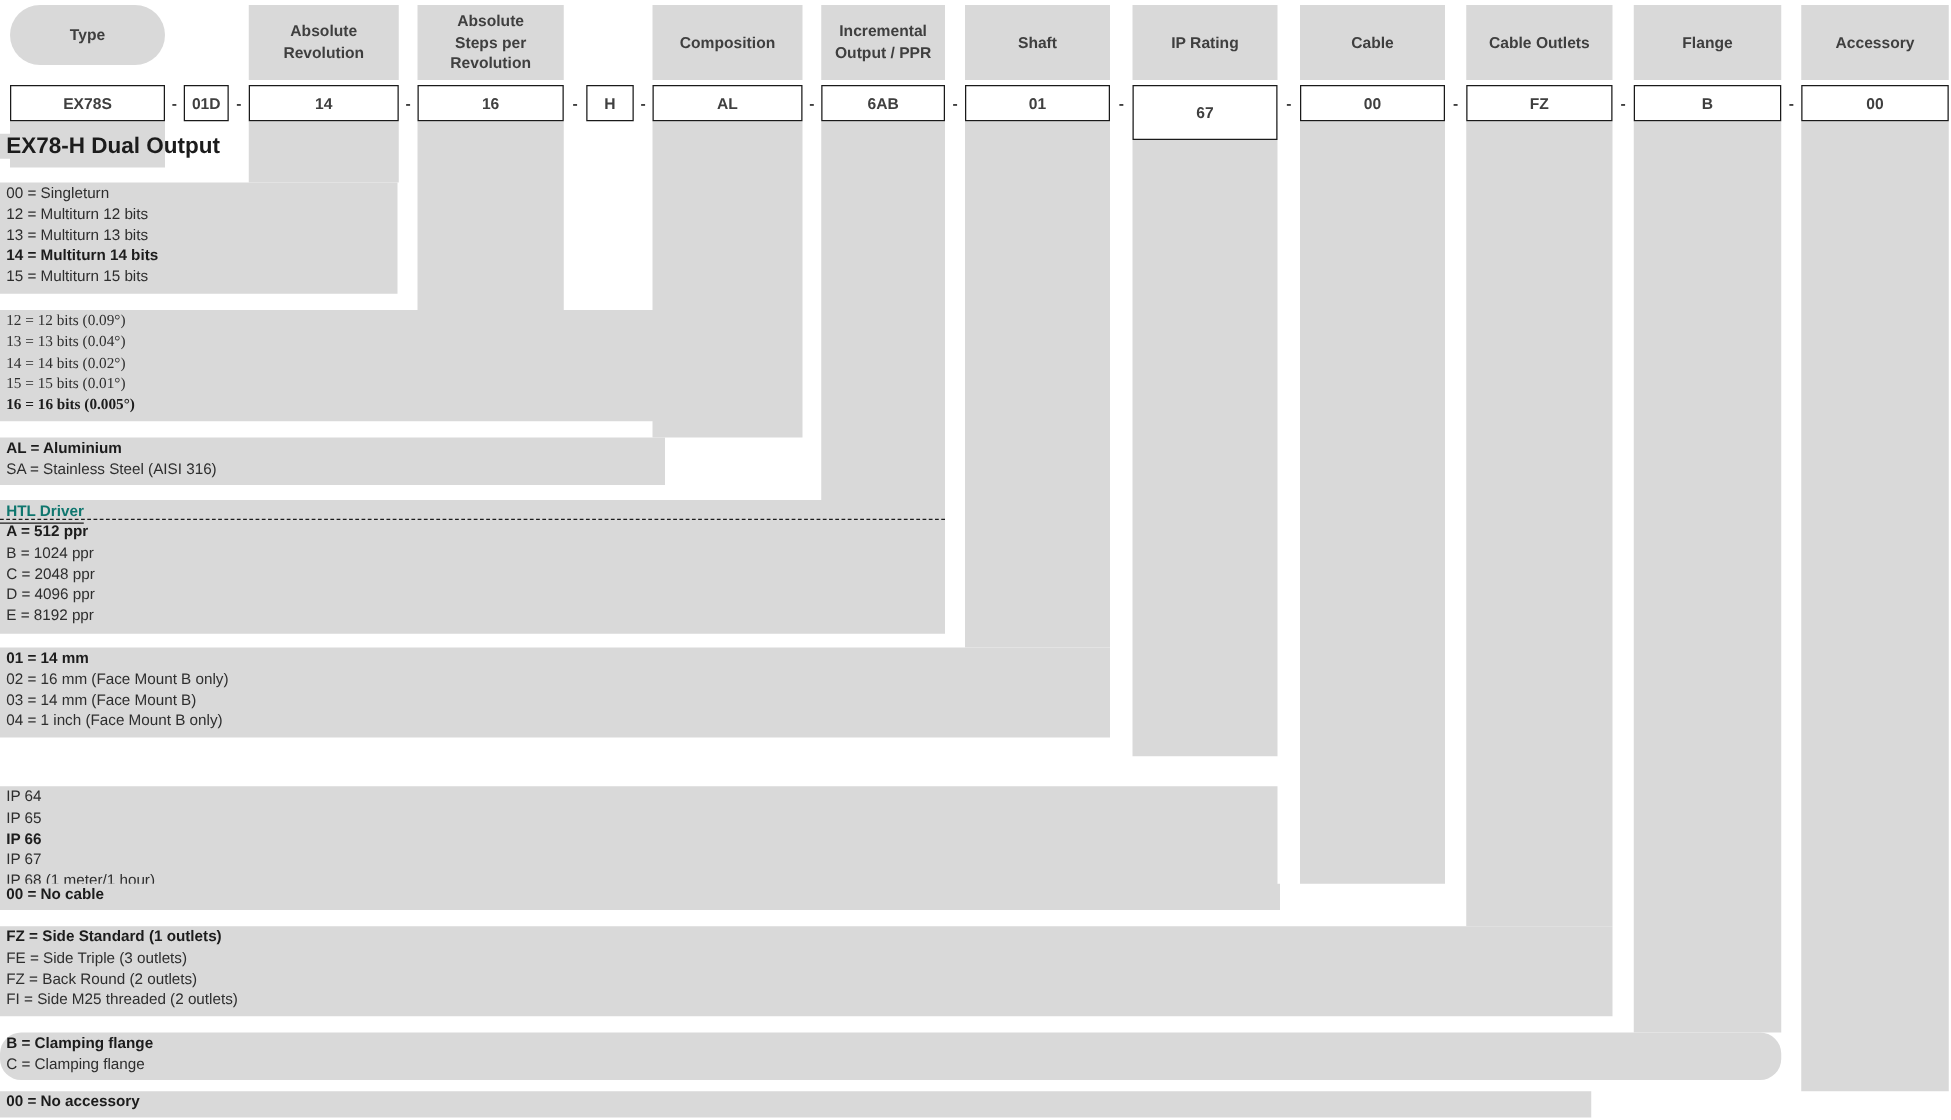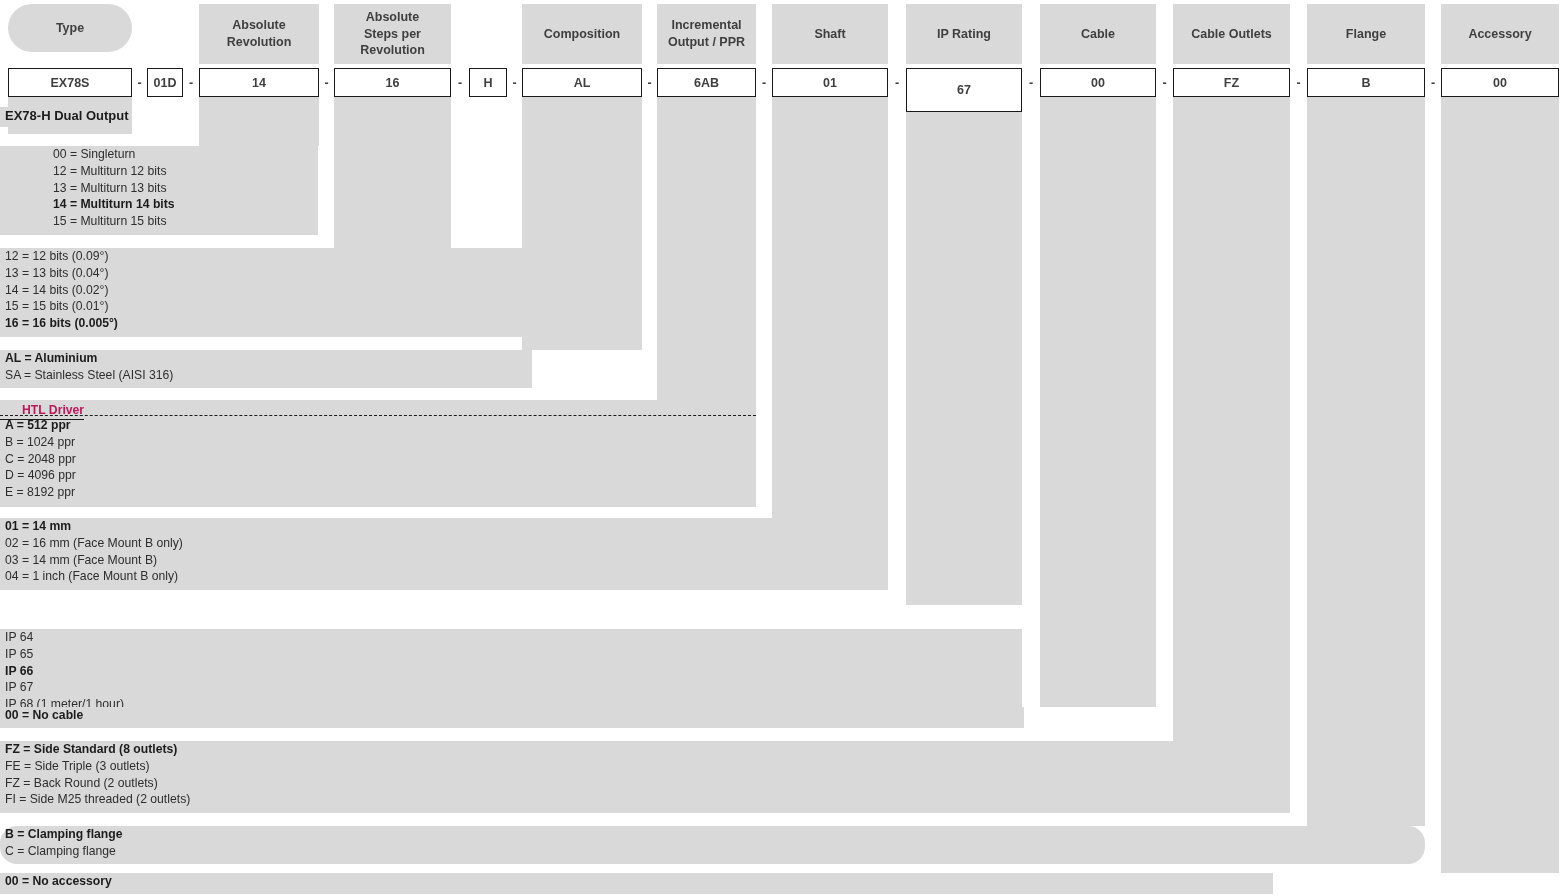--- a/index.html
+++ b/index.html
@@ -85,22 +85,22 @@
     white-space: nowrap;
     padding-left: 5px;
   }
   .opt-line.bold { font-weight: 700; color: #1c1c1c; }
 
   
   .grp-title {
     font-size: 12.2px;
     line-height: 16.8px;
     font-weight: 700;
-    color: #be185d;
-    padding-left: 22px;
+    color: #0f766e;
+    padding-left: 5px;
     display: inline-block;
     border-bottom: 1.4px solid #1c1c1c;
   }
   .grp-title-row {
     position: relative;
     height: 17px;
   }
   .grp-dashline {
     position: absolute;
     left: 0;
@@ -109,21 +109,21 @@
     height: 0;
     border-bottom: 1.4px dashed #1c1c1c;
     z-index: -1;
   }
 
   
   .type-label {
     position: absolute;
     z-index: 6;
     background: #d9d9d9;
-    font-size: 13px;
+    font-size: 18px;
     line-height: 18px;
     font-weight: 700;
     color: #1c1c1c;
     padding-left: 5px;
     white-space: nowrap;
   }
 </style>
 </head>
 <body>
 
@@ -170,28 +170,28 @@
     <div class="code-box" style="left: 906px; top: 68px; width: 116px; height: 44px;">67</div>
     <div class="sep" style="left: 1022px; top: 68px; width: 18px; height: 29px;">-</div>
     <div class="code-box" style="left: 1040px; top: 68px; width: 116px; height: 29px;">00</div>
     <div class="sep" style="left: 1156px; top: 68px; width: 17px; height: 29px;">-</div>
     <div class="code-box" style="left: 1173px; top: 68px; width: 117px; height: 29px;">FZ</div>
     <div class="sep" style="left: 1290px; top: 68px; width: 17px; height: 29px;">-</div>
     <div class="code-box" style="left: 1307px; top: 68px; width: 118px; height: 29px;">B</div>
     <div class="sep" style="left: 1425px; top: 68px; width: 16px; height: 29px;">-</div>
     <div class="code-box" style="left: 1441px; top: 68px; width: 118px; height: 29px;">00</div>
     <div class="type-label" style="left: 0px; top: 107px; width: 131px; height: 20px;">EX78-H Dual Output</div>
-    <div class="opt-block" style="left: 0px; top: 146px; width: 318px; height: 89px; padding-left: 48px;">
+    <div class="opt-block" style="left: 0px; top: 146px; width: 318px; height: 89px;">
       <div class="opt-line">00 = Singleturn</div>
       <div class="opt-line">12 = Multiturn 12 bits</div>
       <div class="opt-line">13 = Multiturn 13 bits</div>
       <div class="opt-line bold">14 = Multiturn 14 bits</div>
       <div class="opt-line">15 = Multiturn 15 bits</div>
     </div>
-    <div class="opt-block" style="left: 0px; top: 248px; width: 545px; height: 89px;">
+    <div class="opt-block" style="left: 0px; top: 248px; width: 545px; height: 89px; font-family: Liberation Serif, serif;">
       <div class="opt-line">12 = 12 bits (0.09°)</div>
       <div class="opt-line">13 = 13 bits (0.04°)</div>
       <div class="opt-line">14 = 14 bits (0.02°)</div>
       <div class="opt-line">15 = 15 bits (0.01°)</div>
       <div class="opt-line bold">16 = 16 bits (0.005°)</div>
     </div>
     <div class="opt-block" style="left: 0px; top: 350px; width: 532px; height: 38px;">
       <div class="opt-line bold">AL = Aluminium</div>
       <div class="opt-line">SA = Stainless Steel (AISI 316)</div>
     </div>
@@ -213,21 +213,21 @@
       <div class="opt-line">IP 64</div>
       <div class="opt-line">IP 65</div>
       <div class="opt-line bold">IP 66</div>
       <div class="opt-line">IP 67</div>
       <div class="opt-line">IP 68 (1 meter/1 hour)</div>
     </div>
     <div class="opt-block" style="left: 0px; top: 707px; width: 1024px; height: 21px;">
       <div class="opt-line bold">00 = No cable</div>
     </div>
     <div class="opt-block" style="left: 0px; top: 741px; width: 1290px; height: 72px;">
-      <div class="opt-line bold">FZ = Side Standard (8 outlets)</div>
+      <div class="opt-line bold">FZ = Side Standard (1 outlets)</div>
       <div class="opt-line">FE = Side Triple (3 outlets)</div>
       <div class="opt-line">FZ = Back Round (2 outlets)</div>
       <div class="opt-line">FI = Side M25 threaded (2 outlets)</div>
     </div>
     <div class="opt-block" style="left: 0px; top: 826px; width: 1425px; height: 38px; border-radius: 17px;">
       <div class="opt-line bold">B = Clamping flange</div>
       <div class="opt-line">C = Clamping flange</div>
     </div>
     <div class="opt-block" style="left: 0px; top: 873px; width: 1273px; height: 21px;">
       <div class="opt-line bold">00 = No accessory</div>

